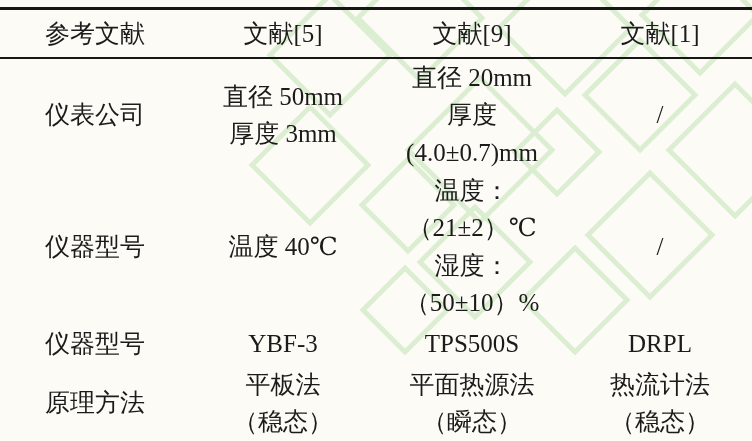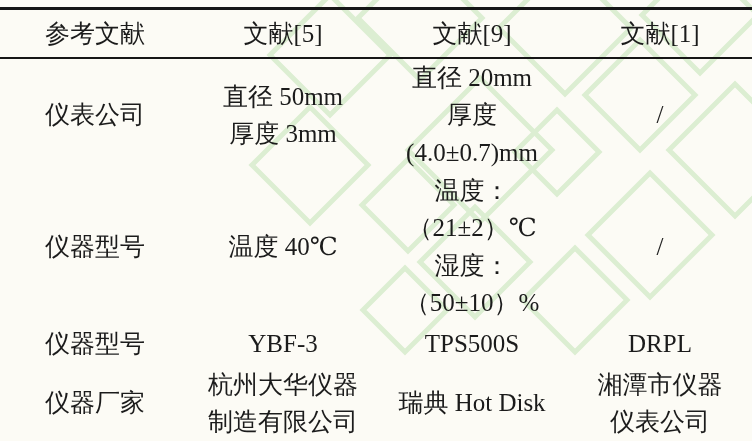--- a/index.html
+++ b/index.html
@@ -99,28 +99,20 @@
         <td>温度：（21±2）℃
 湿度：（50±10）%</td>
         <td>/</td>
       </tr>
       <tr class="r2">
         <th>仪器型号</th>
         <td>YBF-3</td>
         <td>TPS500S</td>
         <td>DRPL</td>
       </tr>
-      <tr class="r3">
-        <th>仪器厂家</th>
-        <td>杭州大华仪器
-制造有限公司</td>
-        <td>瑞典 Hot Disk</td>
-        <td>湘潭市仪器
-仪表公司</td>
-      </tr>
       <tr class="r4">
         <th>原理方法</th>
         <td>平板法
 （稳态）</td>
         <td>平面热源法
 （瞬态）</td>
         <td>热流计法
 （稳态）</td>
       </tr>
     </tbody>

